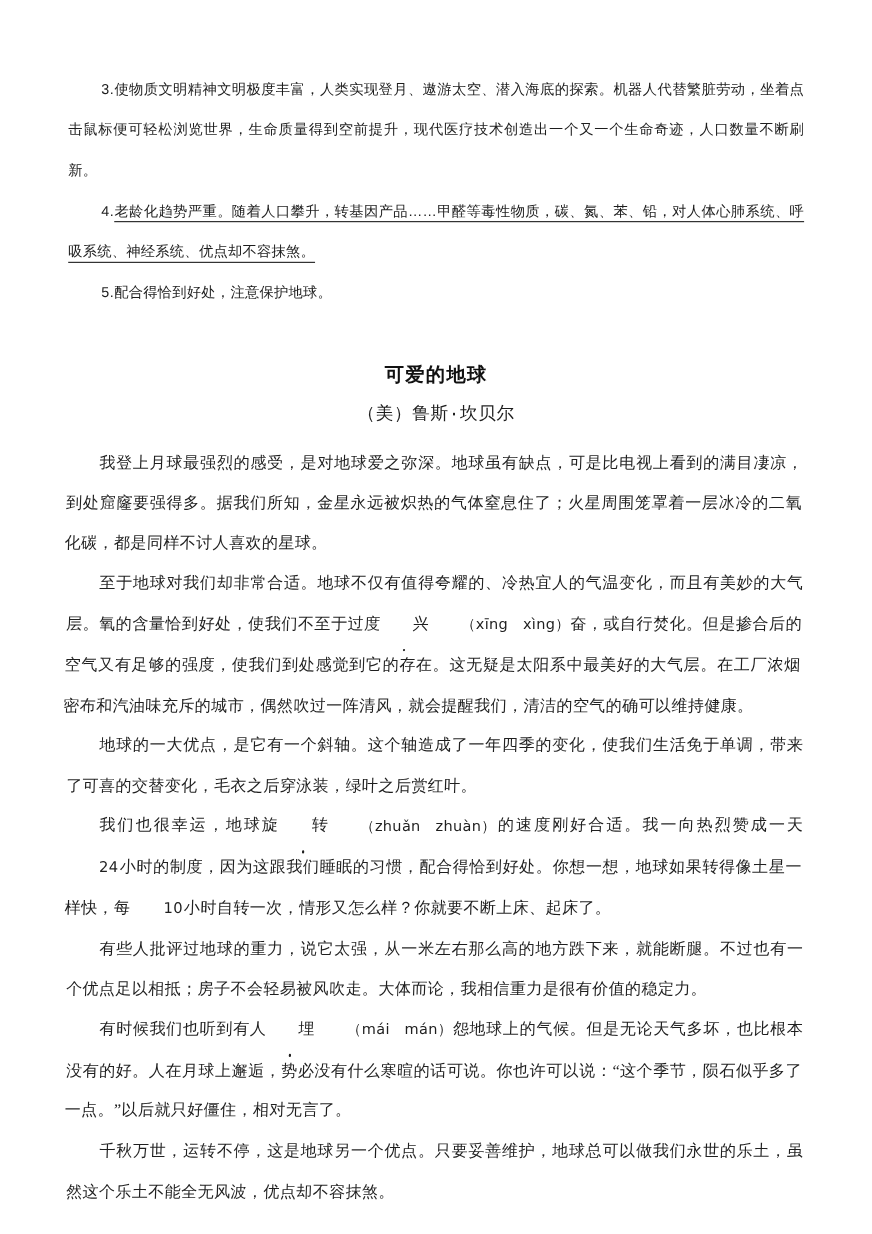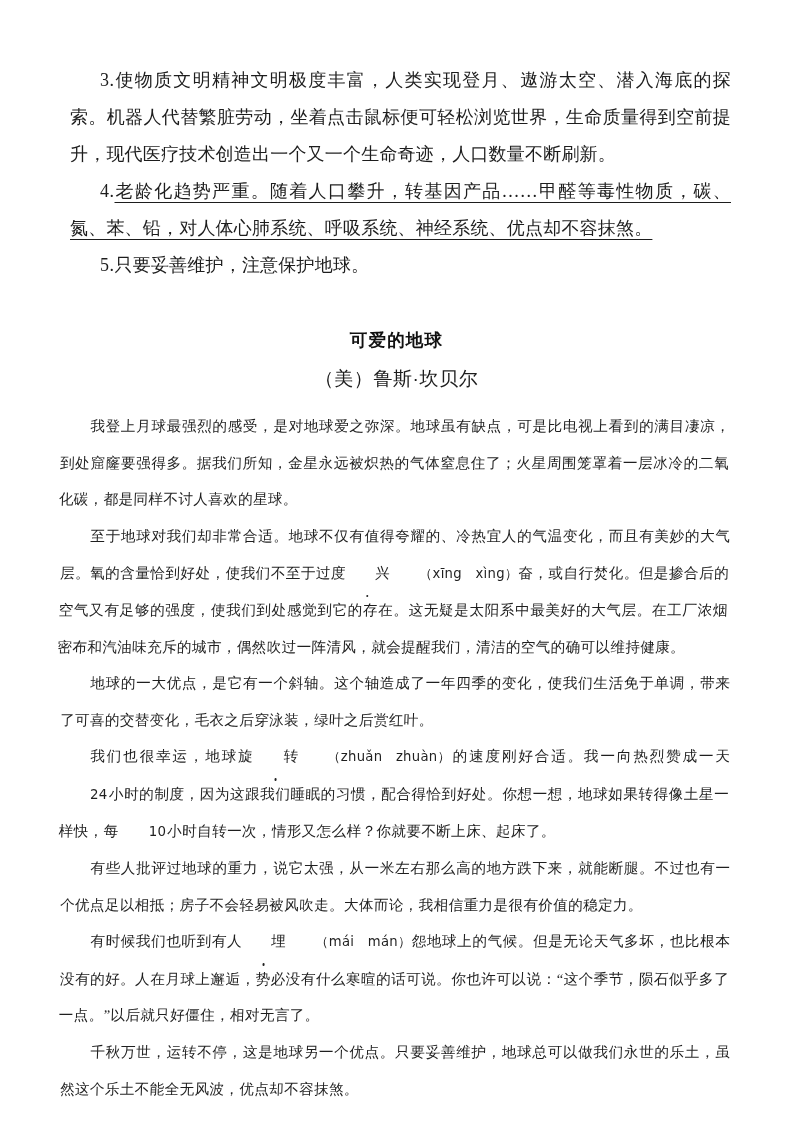--- a/index.html
+++ b/index.html
@@ -25,27 +25,27 @@
     box-sizing: border-box;
     padding: 62px 62px 40px 62px;
   }
 
   
   .item-list {
     margin: 0;
     padding: 0;
   }
   .item {
-    font-family: Liberation Serif, serif;
-    font-size: 18px;
+    font-family: Liberation Sans, sans-serif;
+    font-size: 13px;
     line-height: 37px;
     text-align: justify;
     text-justify: inter-ideograph;
     text-indent: 30px;
-    margin: 0 0 0 8px;
+    margin: 0 0 0 0;
     letter-spacing: 0.2px;
     color: #1d1d1d;
   }
   .item .num { letter-spacing: 0.5px; }
   .item.underlined .u {
     text-decoration: underline;
     text-underline-offset: 5px;
     text-decoration-thickness: 1px;
   }
 
@@ -55,22 +55,22 @@
     text-align: center;
     font-family: "DejaVu Sans", "Liberation Sans", sans-serif;
     font-weight: bold;
     font-size: 17.5px;
     letter-spacing: 1.2px;
     color: #111;
   }
   .article-byline {
     margin: 14px 0 0 0;
     text-align: center;
-    font-family: Liberation Sans, sans-serif;
-    font-size: 19px;
+    font-family: Liberation Mono, monospace;
+    font-size: 16px;
     letter-spacing: 0.6px;
     color: #1d1d1d;
   }
 
   
   .article-body {
     margin-top: 16px;
   }
   .para {
     font-family: "Liberation Serif", "DejaVu Serif", serif;
@@ -125,21 +125,21 @@
 <div class="page">
 
   <div class="item-list">
     <p class="item">
       <span class="num">3.</span><span>使物质文明精神文明极度丰富，人类实现登月、遨游太空、潜入海底的探索。机器人代替繁脏劳动，坐着点击鼠标便可轻松浏览世界，生命质量得到空前提升，现代医疗技术创造出一个又一个生命奇迹，人口数量不断刷新。</span>
     </p>
     <p class="item underlined">
       <span class="num">4.</span><span class="u">老龄化趋势严重。随着人口攀升，转基因产品……甲醛等毒性物质，碳、氮、苯、铅，对人体心肺系统、呼吸系统、神经系统、优点却不容抹煞。</span>
     </p>
     <p class="item">
-      <span class="num">5.</span><span>只要妥善维护，注意保护地球。</span>
+      <span class="num">5.</span><span>配合得恰到好处，注意保护地球。</span>
     </p>
   </div>
 
   <h1 class="article-title">可爱的地球</h1>
   <div class="article-byline">（美）鲁斯·坎贝尔</div>
 
   <div class="article-body">
       <p class="para"><span>我登上月球最强烈的感受，是对地球爱之弥深。地球虽有缺点，可是比电视上看到的满目凄凉，到处窟窿要强得多。据我们所知，金星永远被炽热的气体窒息住了；火星周围笼罩着一层冰冷的二氧化碳，都是同样不讨人喜欢的星球。</span></p>
       <p class="para"><span>至于地球对我们却非常合适。地球不仅有值得夸耀的、冷热宜人的气温变化，而且有美妙的大气层。氧的含量恰到好处，使我们不至于过度</span><span class="dotchar">兴</span><span class="pinyin">（xīng　xìng）</span><span>奋，或自行焚化。但是掺合后的空气又有足够的强度，使我们到处感觉到它的存在。这无疑是太阳系中最美好的大气层。在工厂浓烟密布和汽油味充斥的城市，偶然吹过一阵清风，就会提醒我们，清洁的空气的确可以维持健康。</span></p>
       <p class="para"><span>地球的一大优点，是它有一个斜轴。这个轴造成了一年四季的变化，使我们生活免于单调，带来了可喜的交替变化，毛衣之后穿泳装，绿叶之后赏红叶。</span></p>

